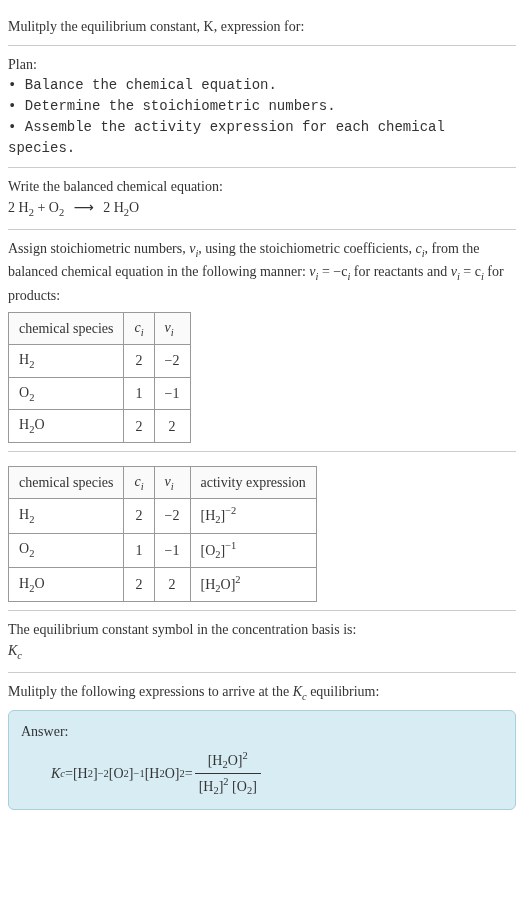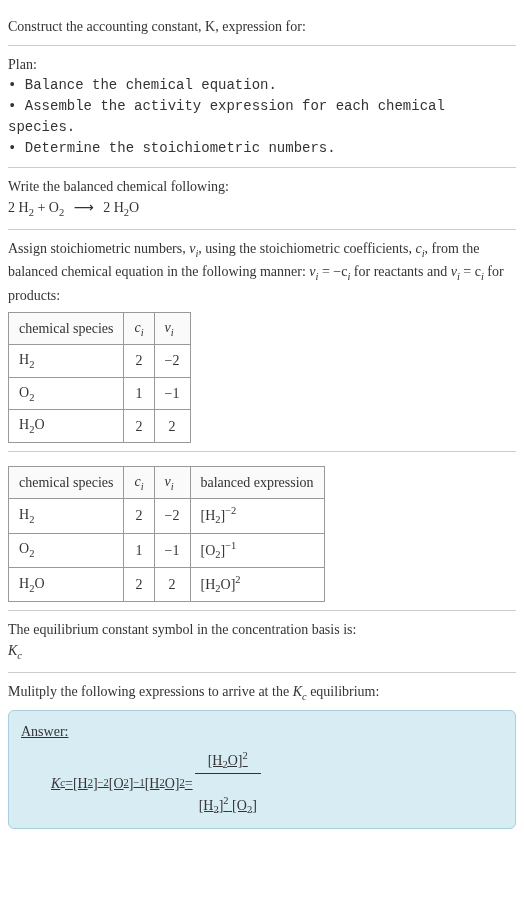--- a/index.html
+++ b/index.html
@@ -53,40 +53,38 @@
     }
     .center {
       text-align: center;
     }
     .answer-box {
       background: #d8ecf4;
       border: 1px solid #a8cfdf;
       border-radius: 6px;
       padding: 10px 12px;
       margin-top: 6px;
-      text-decoration: underline;
     }
     .answer-label {
       margin-bottom: 6px;
     }
     .fraction {
       display: inline-block;
       text-align: center;
       vertical-align: middle;
       margin: 0 2px;
     }
     .fraction .num {
       display: block;
       border-bottom: 1px solid #333;
       padding: 0 4px;
     }
     .fraction .den {
       display: block;
       padding: 0 4px;
-      margin-top: 19px;
     }
     .eq-line {
       display: flex;
       align-items: center;
       flex-wrap: wrap;
       padding-left: 30px;
     }
     ul.plan {
       list-style: none;
       padding-left: 0;
@@ -94,35 +92,35 @@
     }
     ul.plan li::before {
       content: "• ";
     }
   </style>
 </head>
 <body>
 
 <div class="section">
   <div>
-    <span>Construct the accounting constant, K, expression for:</span>
+    <span>Mulitply the equilibrium constant, K, expression for:</span>
   </div>
 </div>
 
 <div class="section">
   <div>Plan:</div>
   <ul class="plan">
     <li>Balance the chemical equation.</li>
+    <li>Determine the stoichiometric numbers.</li>
     <li>Assemble the activity expression for each chemical species.</li>
-    <li>Determine the stoichiometric numbers.</li>
   </ul>
 </div>
 
 <div class="section">
-  <div>Write the balanced chemical following:</div>
+  <div>Write the balanced chemical equation:</div>
   <div>
     <span>2 H</span><span class="sub">2</span><span> + O</span><span class="sub">2</span>
     <span class="arrow">⟶</span>
     <span>2 H</span><span class="sub">2</span><span>O</span>
   </div>
 </div>
 
 <div class="section">
   <div>
     <span>Assign stoichiometric numbers, </span><span class="italic">ν</span><span class="sub italic">i</span><span>, using the stoichiometric coefficients, </span><span class="italic">c</span><span class="sub italic">i</span><span>, from the balanced chemical equation in the following manner: </span><span class="italic">ν</span><span class="sub italic">i</span><span> = −c</span><span class="sub italic">i</span><span> for reactants and </span><span class="italic">ν</span><span class="sub italic">i</span><span> = c</span><span class="sub italic">i</span><span> for products:</span>
@@ -153,21 +151,21 @@
     </table>
 </div>
 
 <div class="section">
   <table>
     <tbody>
         <tr>
       <th>chemical species</th>
       <th><span class="italic">c</span><span class="sub italic">i</span></th>
       <th><span class="italic">ν</span><span class="sub italic">i</span></th>
-      <th>balanced expression</th>
+      <th>activity expression</th>
     </tr>
     <tr>
       <td><span>H</span><span class="sub">2</span><span></span></td>
       <td class="center">2</td>
       <td class="center">−2</td>
       <td><span>[H</span><span class="sub">2</span><span>]</span><span class="sup">−2</span></td>
     </tr>
     <tr>
       <td><span>O</span><span class="sub">2</span><span></span></td>
       <td class="center">1</td>

